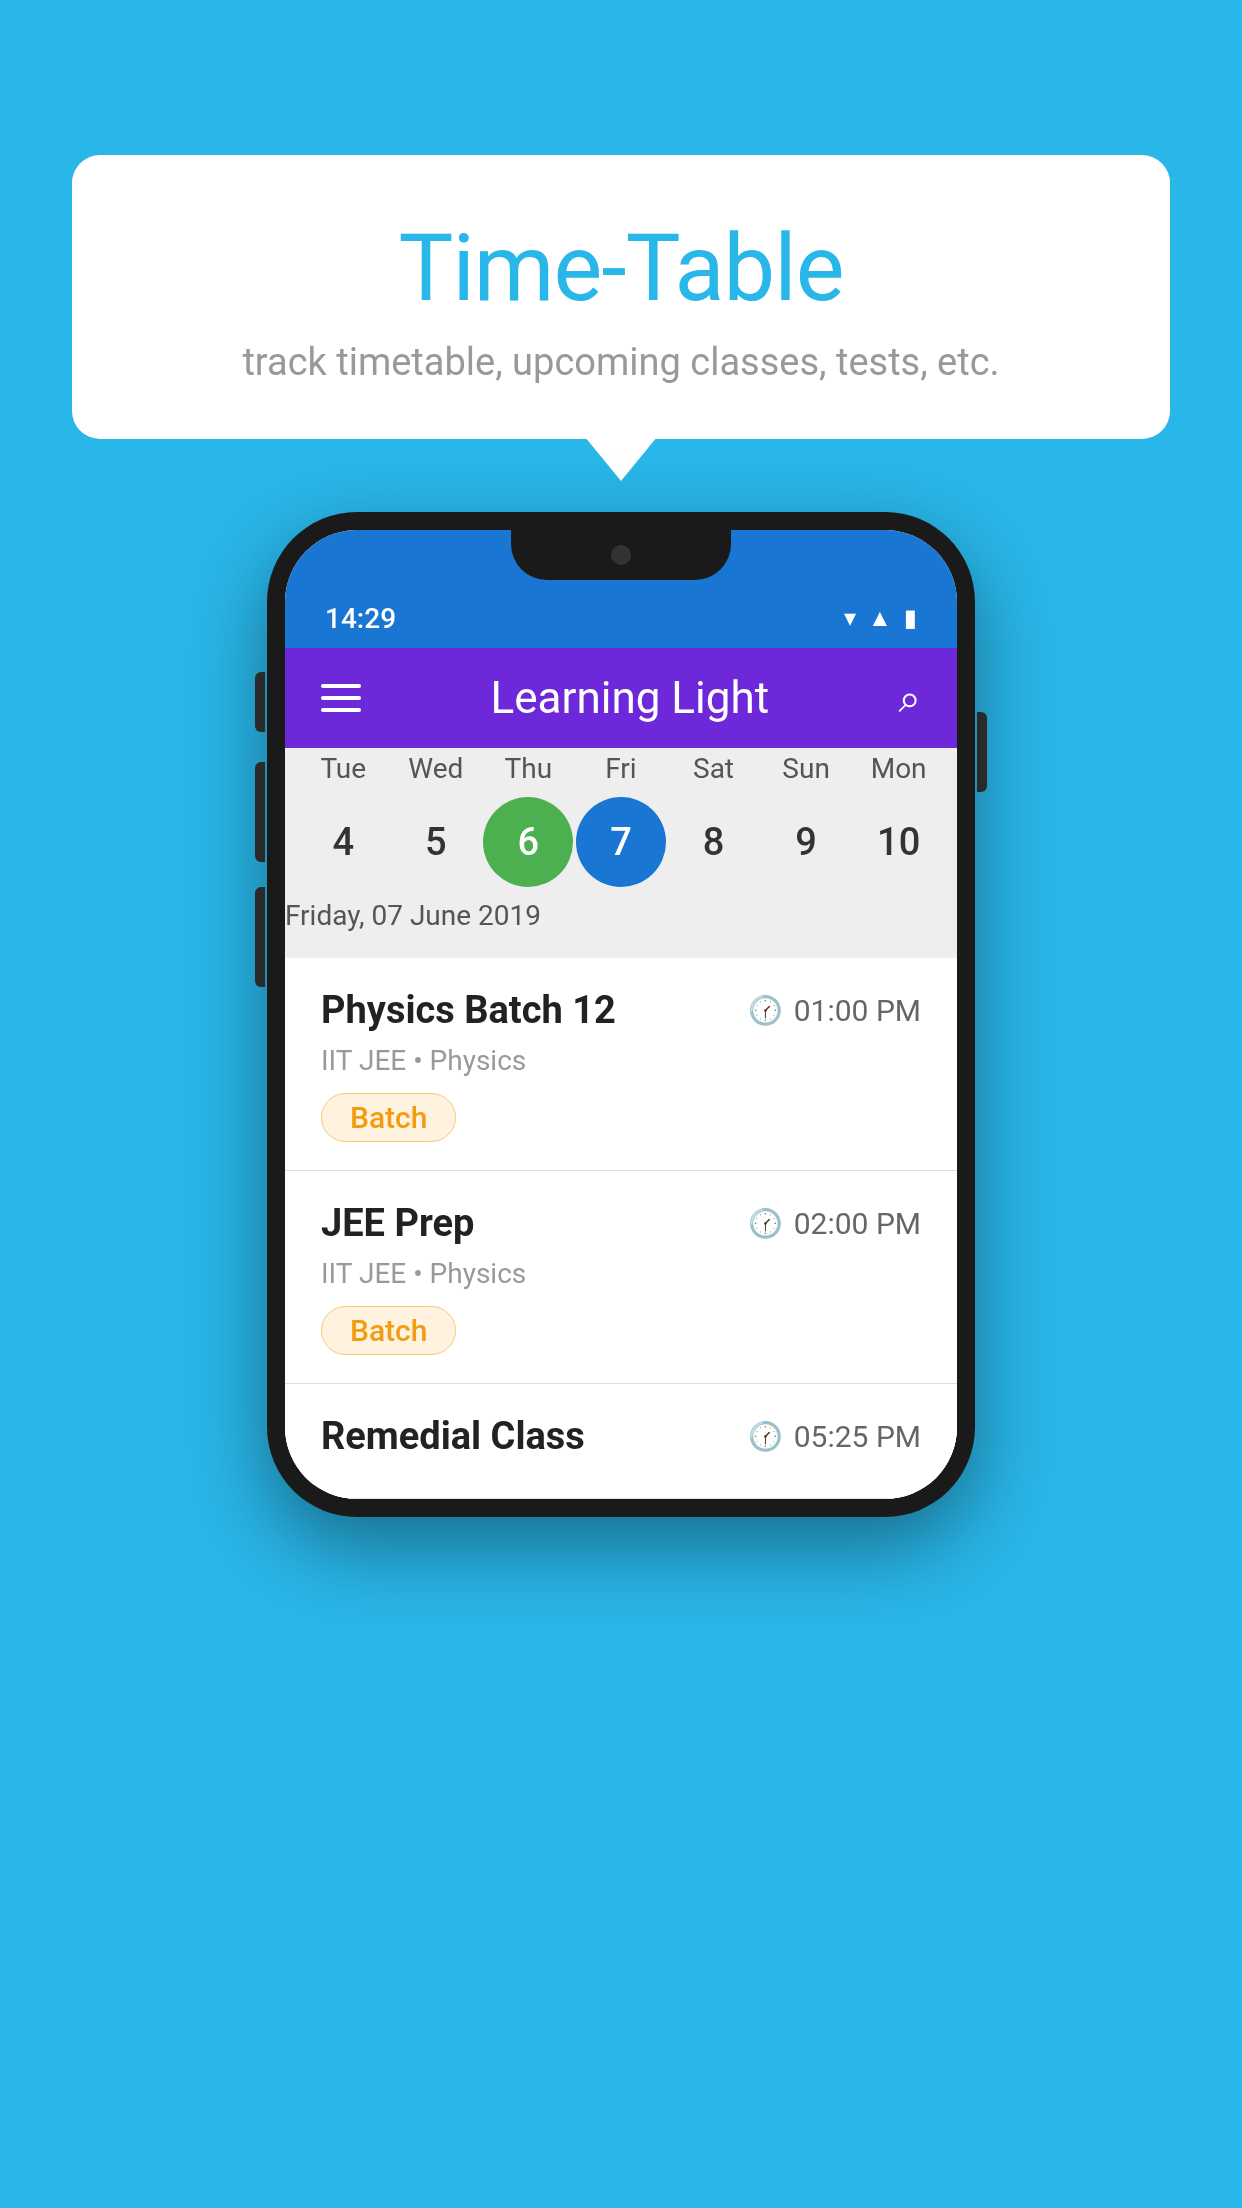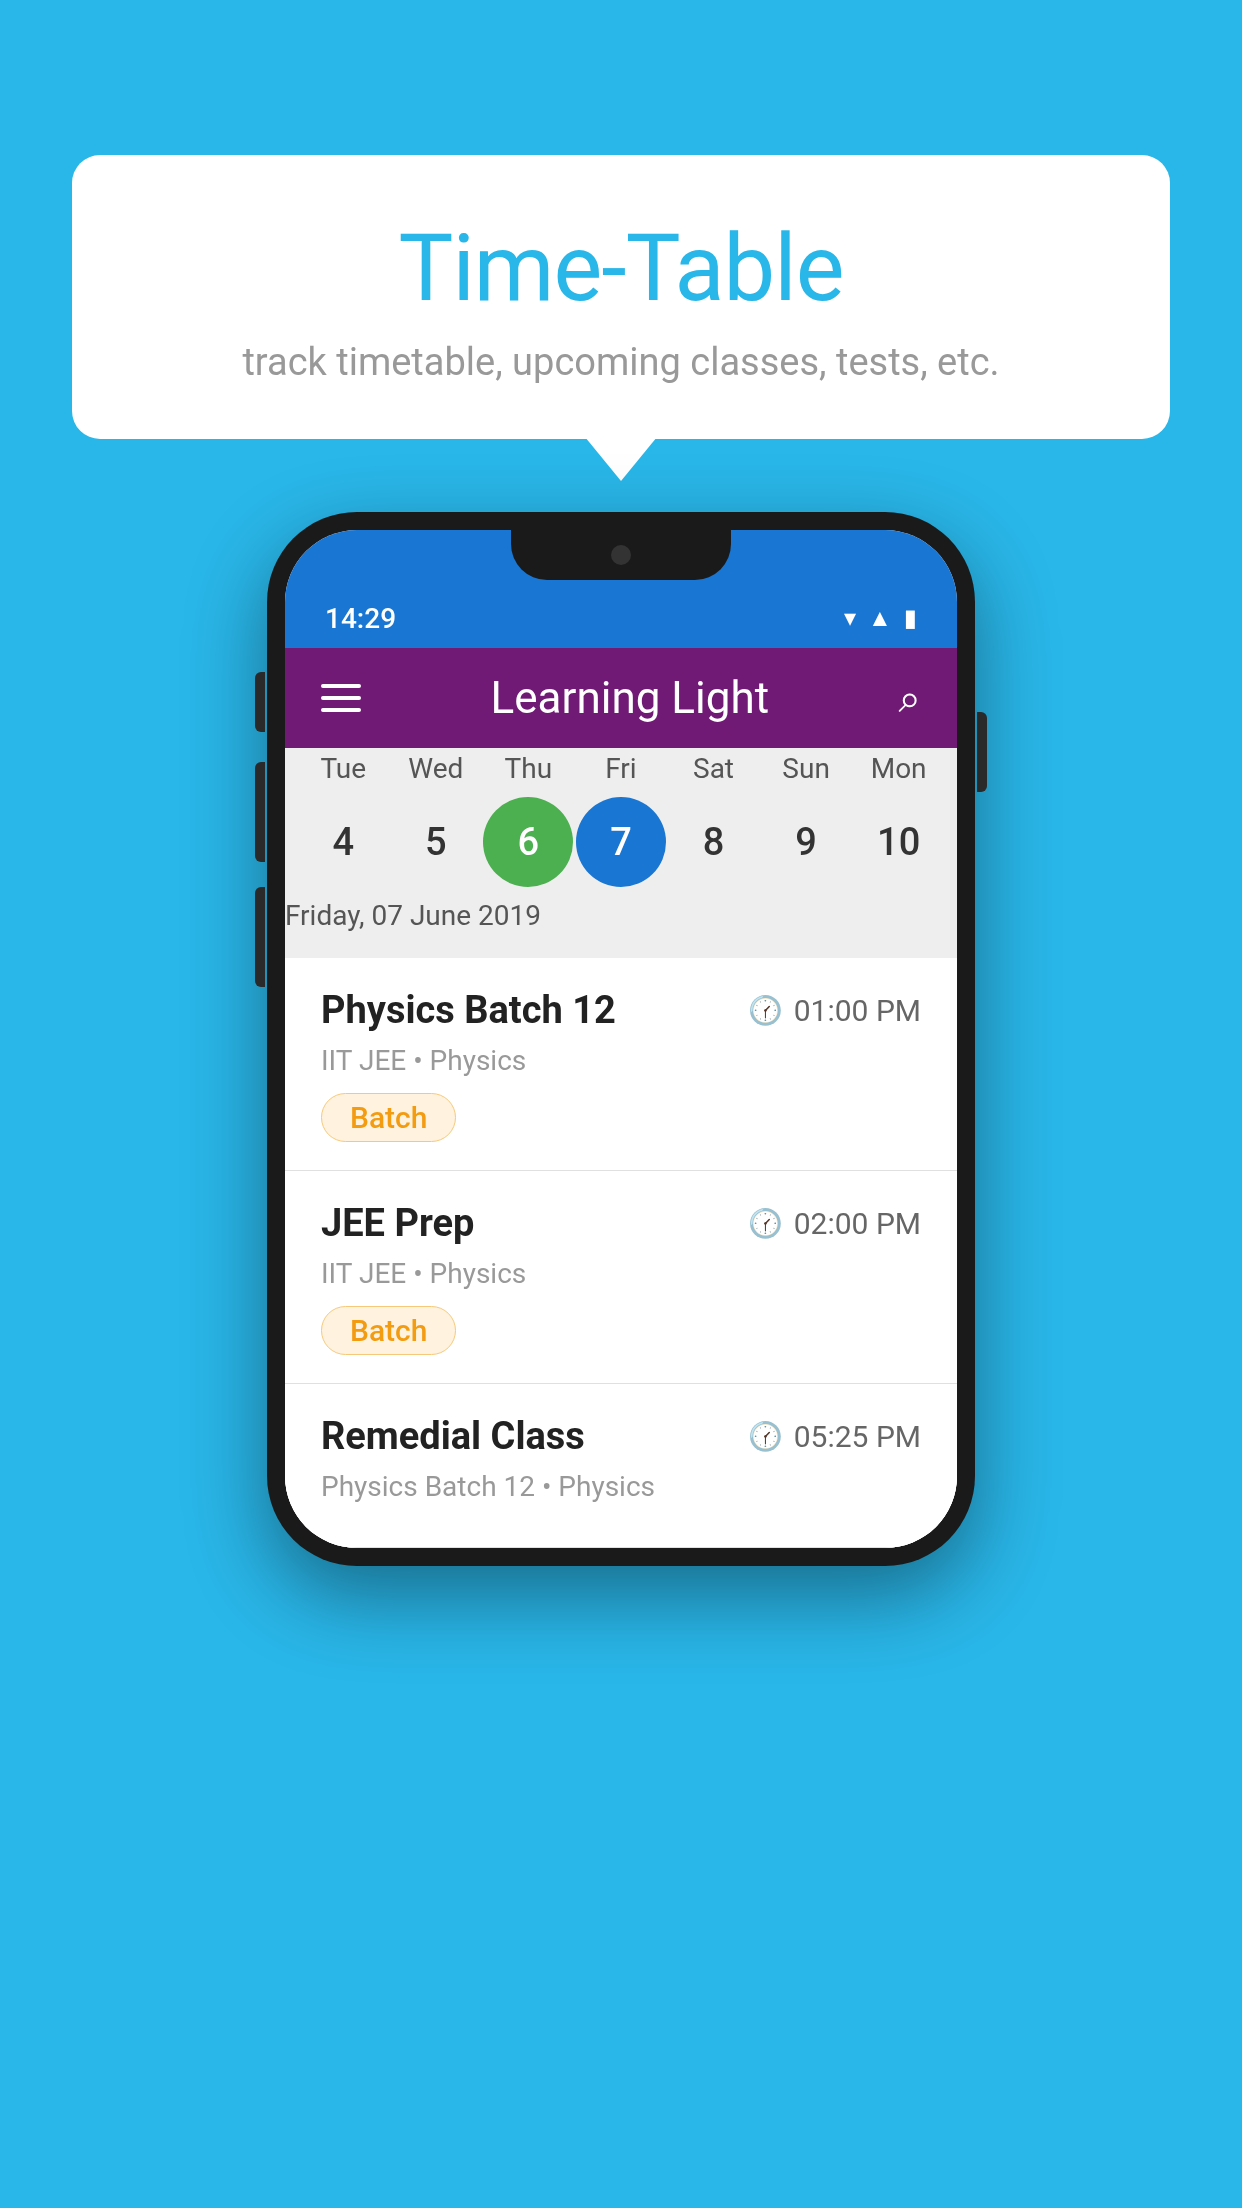--- a/index.html
+++ b/index.html
@@ -170,21 +170,21 @@
       gap: 12px;
     }
 
     .wifi-icon, .signal-icon, .battery-icon {
       color: white;
       font-size: 24px;
     }
 
     
     .app-bar {
-      background: #701a75;
+      background: #6d28d9;
       height: 100px;
       display: flex;
       align-items: center;
       padding: 0 36px;
       justify-content: space-between;
     }
 
     .hamburger {
       display: flex;
       flex-direction: column;
@@ -422,19 +422,18 @@
         </div>
 
         <div class="schedule-item">
           <div class="schedule-item-header">
             <span class="schedule-title">Remedial Class</span>
             <div class="schedule-time">
               <span class="clock-icon">🕜</span>
               <span>05:25 PM</span>
             </div>
           </div>
-          <div class="schedule-subtitle">Physics Batch 12 • Physics</div>
         </div>
 
       </div>
     </div>
   </div>
 </div>
 
 </body></html>

